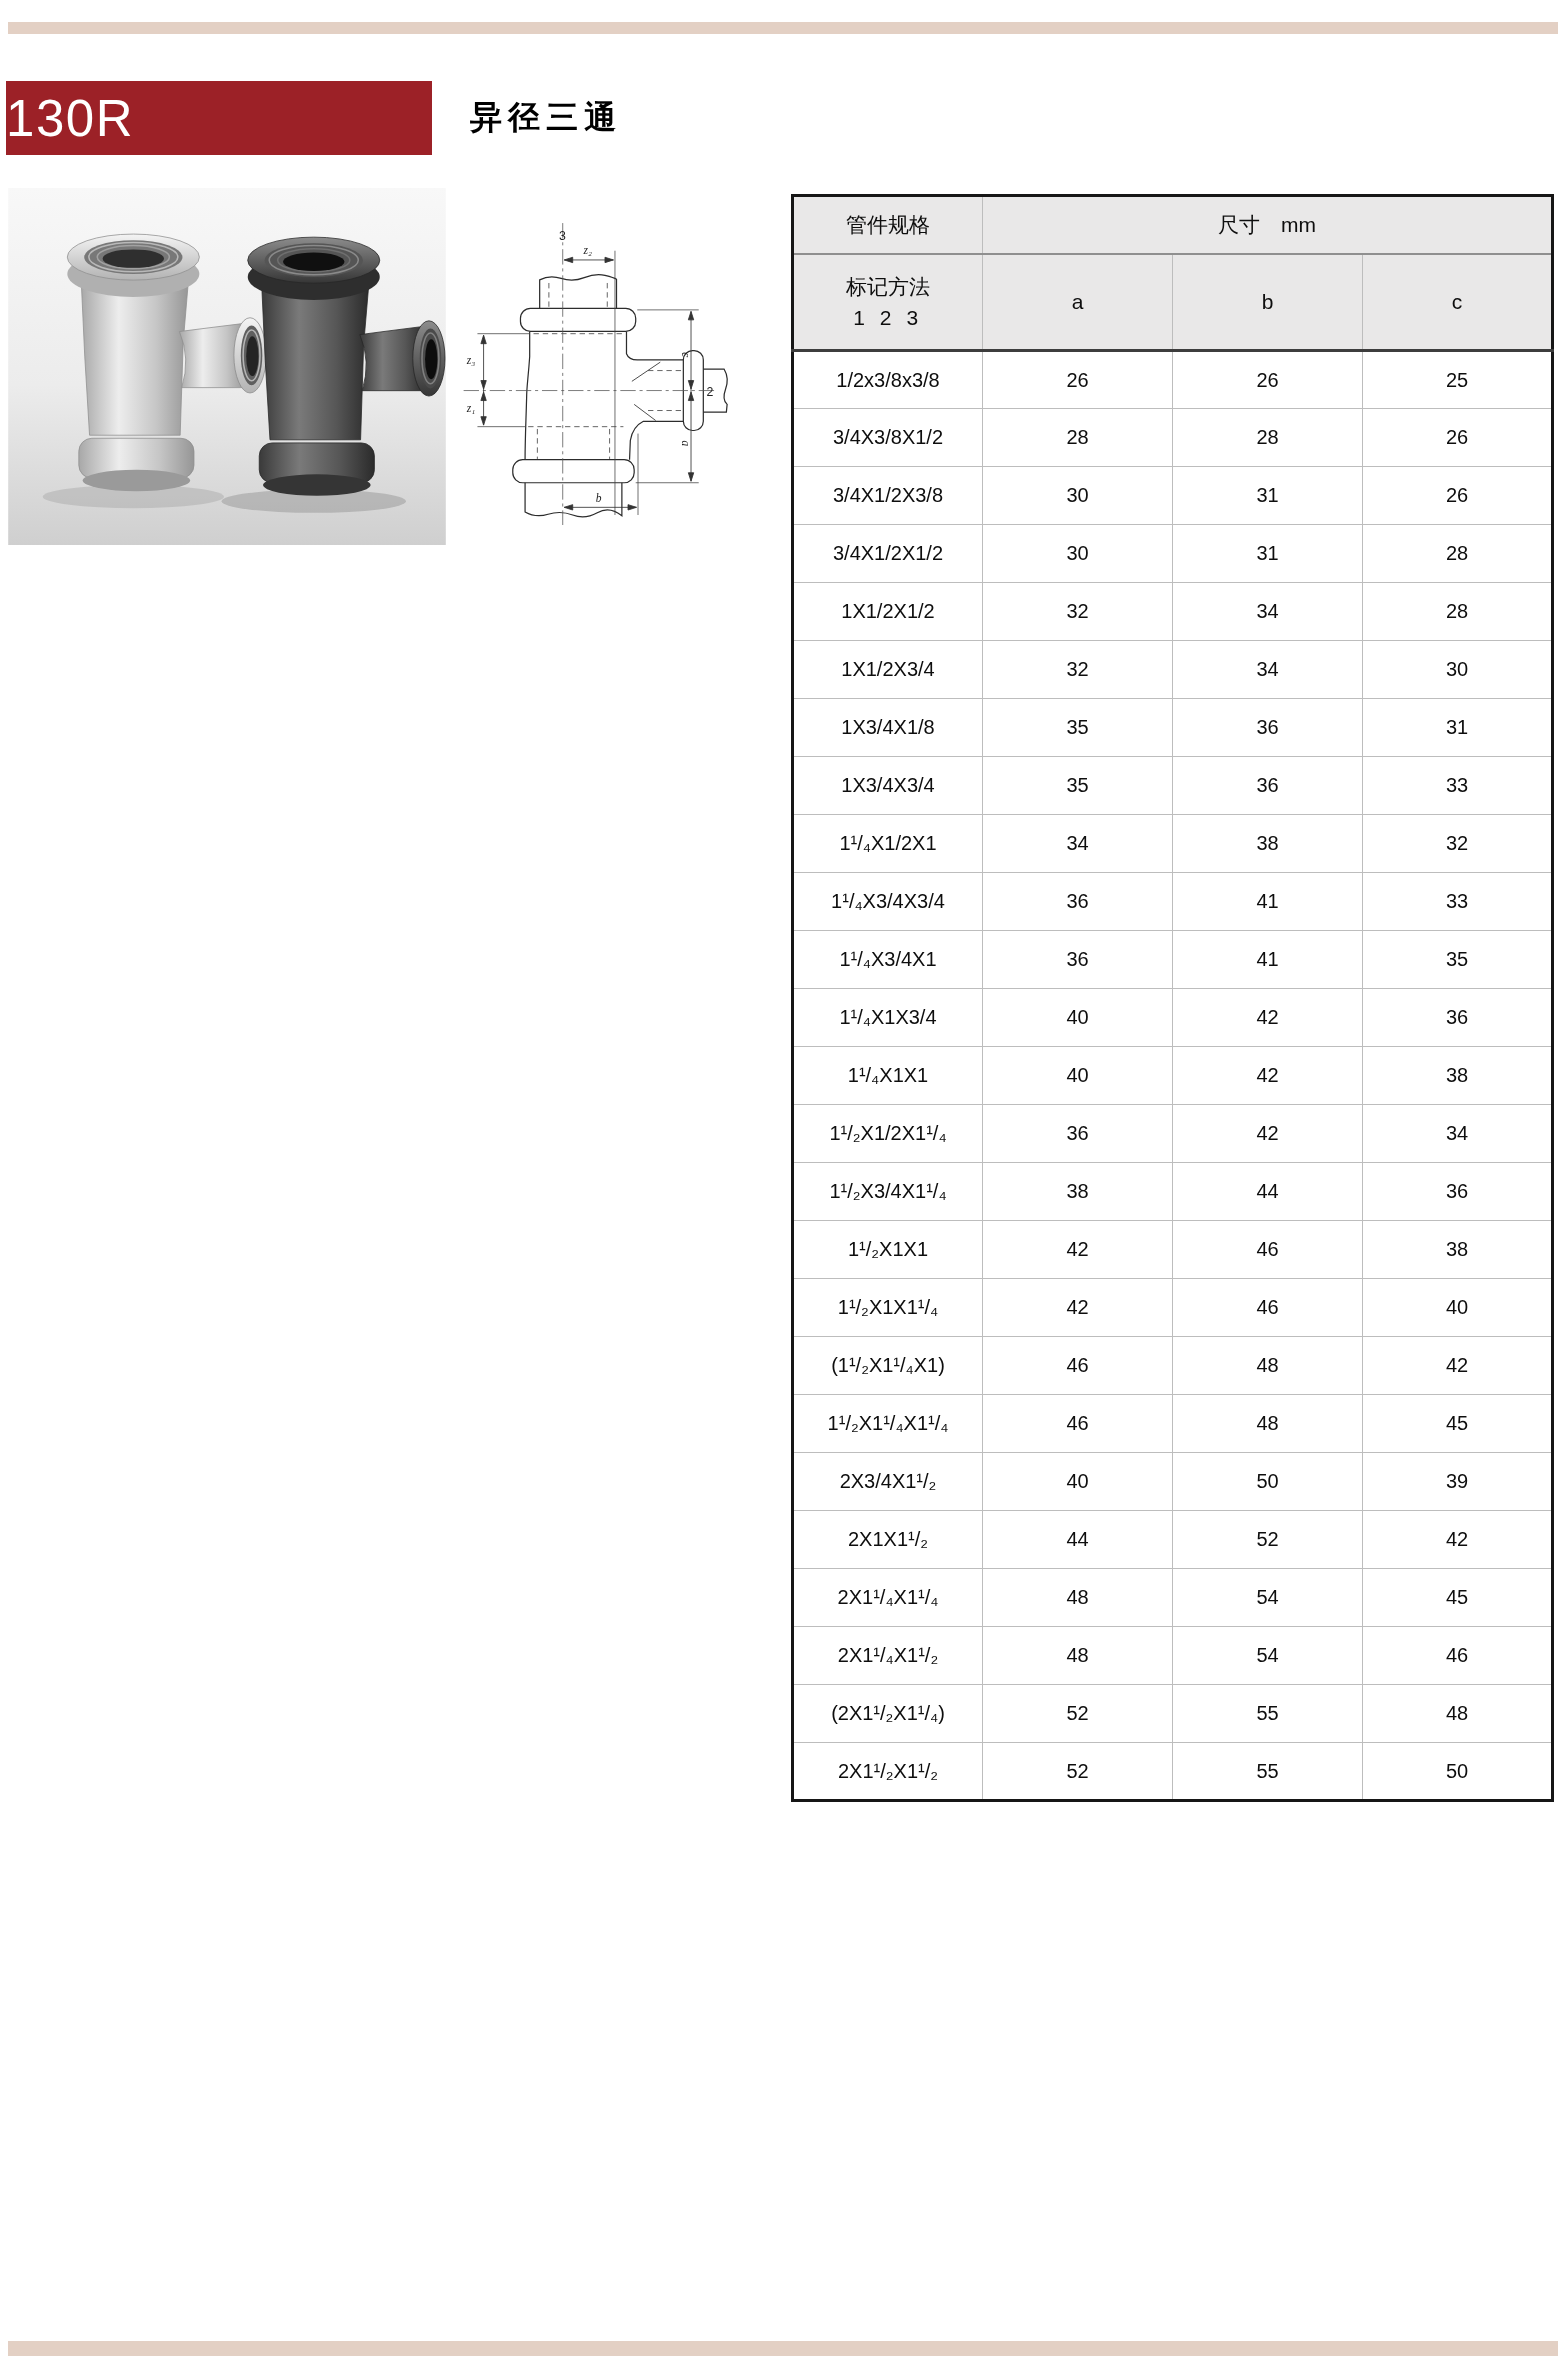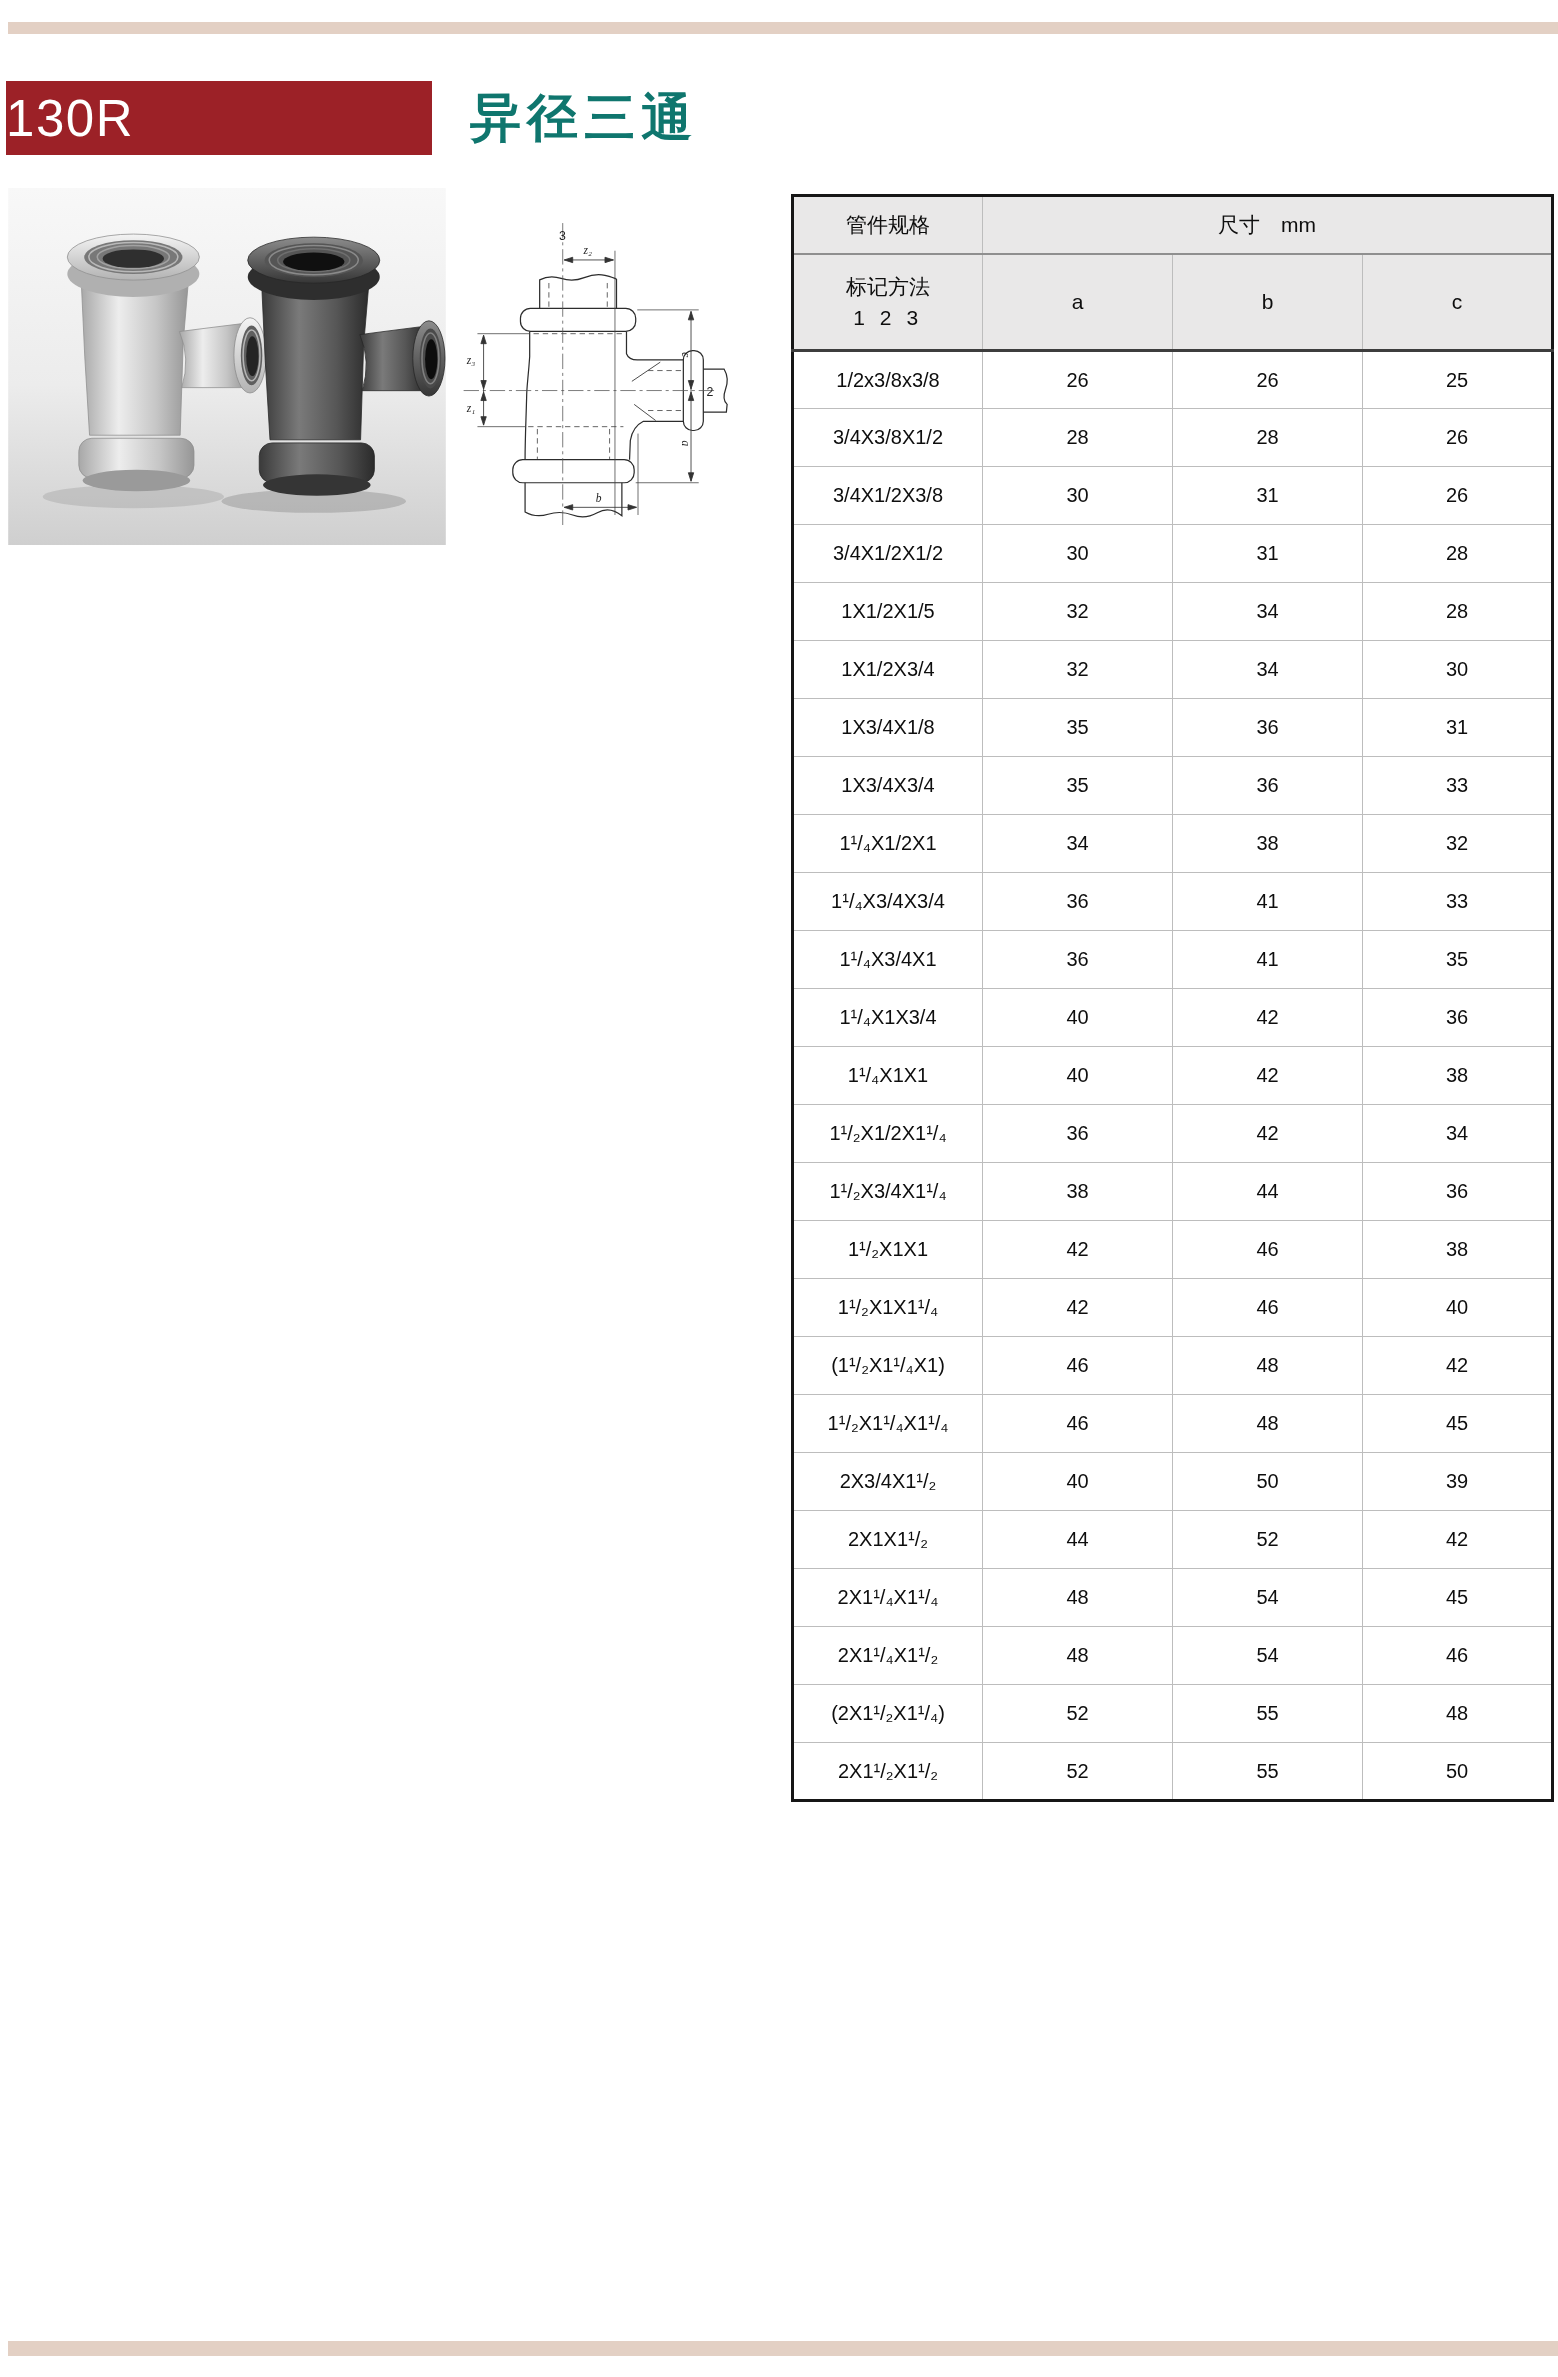--- a/index.html
+++ b/index.html
@@ -5,21 +5,21 @@
   html,body{margin:0;padding:0;background:#ffffff;}
   .page{position:relative;width:1559px;height:2377px;background:#ffffff;overflow:hidden;
         font-family:"Liberation Sans", sans-serif;color:#111;}
   .hbar{position:absolute;left:7.7px;width:1551px;background:#e3d0c4;}
   .hbar.top{top:21.5px;height:12.3px;}
   .hbar.bottom{top:2341px;height:15.4px;}
   .model-box{position:absolute;left:6.1px;top:81px;width:426px;height:74px;background:#9c2127;
              display:flex;align-items:center;justify-content:flex-start;}
   .model-text{color:#ffffff;font-size:51px;letter-spacing:1.5px;}
   .page-title{position:absolute;left:470px;top:81px;height:74px;display:flex;align-items:center;
-              font-size:51px;font-weight:700;letter-spacing:6.1px;color:#0f766e;}
+              font-size:32px;font-weight:700;letter-spacing:6.1px;color:#000000;}
   .photo{position:absolute;left:7.7px;top:188px;width:438px;height:357px;}
   .drawing{position:absolute;left:459px;top:206px;width:315px;height:323px;}
   .drawing text{font-family:"Liberation Serif", serif;font-style:italic;font-size:15px;fill:#222;}
   .drawing text.num{font-family:"Liberation Sans", sans-serif;font-style:normal;font-size:16px;}
   .tblwrap{position:absolute;left:791px;top:194px;}
   table.spec{border-collapse:collapse;table-layout:fixed;width:762px;background:#fff;
              border:3.1px solid #161616;padding-left:44px;}
   table.spec col{width:190px;}
   table.spec th, table.spec td{border:1.5px solid #bdbdbd;font-weight:normal;text-align:center;
              vertical-align:middle;padding:0;color:#0e0e0e;}
@@ -229,21 +229,21 @@
             <td>31</td>
             <td>26</td>
           </tr>
           <tr>
             <td>3/4X1/2X1/2</td>
             <td>30</td>
             <td>31</td>
             <td>28</td>
           </tr>
           <tr>
-            <td>1X1/2X1/5</td>
+            <td>1X1/2X1/2</td>
             <td>32</td>
             <td>34</td>
             <td>28</td>
           </tr>
           <tr>
             <td>1X1/2X3/4</td>
             <td>32</td>
             <td>34</td>
             <td>30</td>
           </tr>

